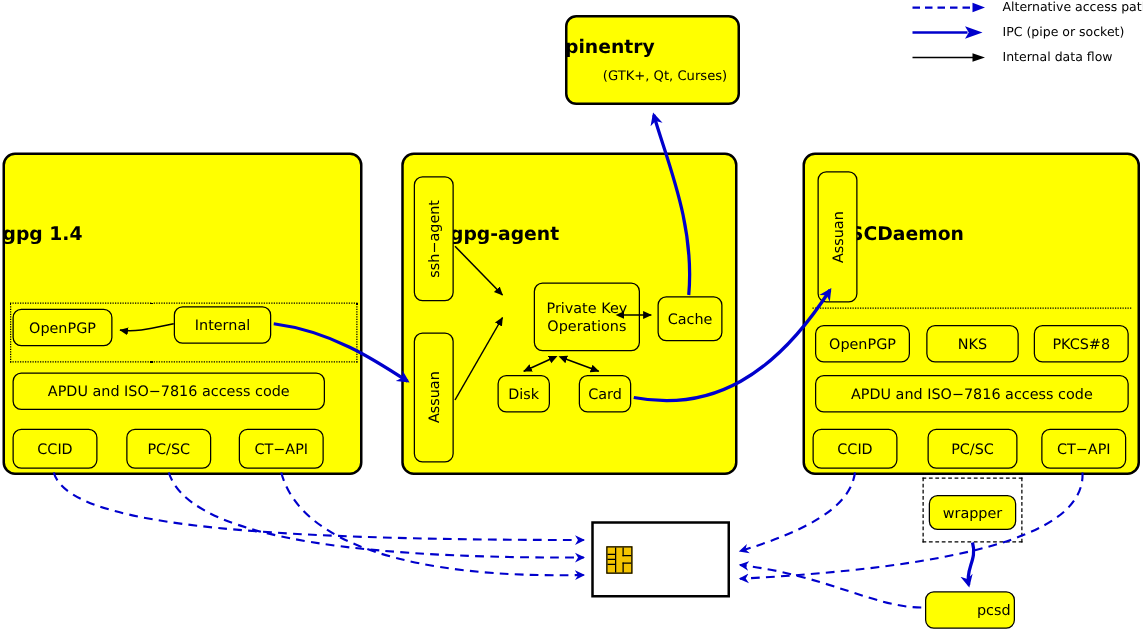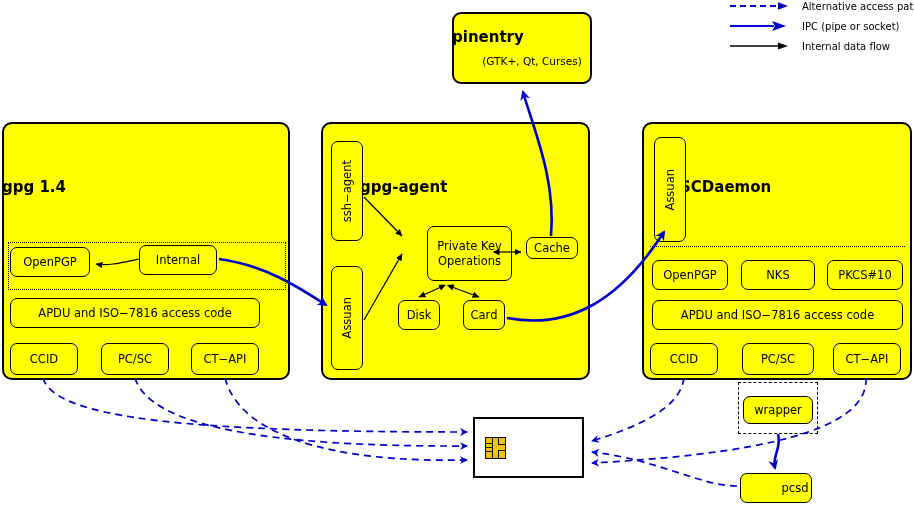--- a/index.html
+++ b/index.html
@@ -90,36 +90,36 @@
   </div>
   <div class="node" style="left:331px;top:266px;width:32px;height:104px;">
     <span class="vert">Assuan</span>
   </div>
 
   <div class="node twoline" style="left:407px;top:226px;width:85px;height:55px;margin-left:20px;">
     <span>Private Key</span>
     <span>Operations</span>
   </div>
 
-  <div class="node" style="left:526px;top:237px;width:52px;height:22px;">Cache</div>
+  <div class="node" style="left:526px;top:237px;width:52px;height:36px;">Cache</div>
   <div class="node" style="left:398px;top:300px;width:42px;height:30px;">Disk</div>
   <div class="node" style="left:463px;top:300px;width:42px;height:30px;">Card</div>
 
   <div class="panel" style="left:642px;top:122px;width:270px;height:258px;"></div>
   <div class="panel-title" style="left:680px;top:178px;width:230px;">SCDaemon</div>
 
   <div class="node" style="left:654px;top:137px;width:32px;height:105px;">
     <span class="vert">Assuan</span>
   </div>
 
   <div style="position:absolute;left:650px;top:246px;width:255px;border-top:1.5px dotted #000;"></div>
 
   <div class="node" style="left:652px;top:260px;width:76px;height:30px;">OpenPGP</div>
   <div class="node" style="left:741px;top:260px;width:74px;height:30px;">NKS</div>
-  <div class="node" style="left:827px;top:260px;width:76px;height:30px;">PKCS#10</div>
+  <div class="node" style="left:827px;top:260px;width:76px;height:30px;">PKCS#8</div>
 
   <div class="node" style="left:652px;top:300px;width:251px;height:30px;">APDU and ISO−7816 access code</div>
 
   <div class="node" style="left:650px;top:343px;width:68px;height:32px;">CCID</div>
   <div class="node" style="left:742px;top:343px;width:72px;height:32px;">PC/SC</div>
   <div class="node" style="left:833px;top:343px;width:68px;height:32px;">CT−API</div>
 
   <div class="dashed-group" style="left:738px;top:382px;width:80px;height:52px;"></div>
   <div class="node" style="left:743px;top:396px;width:70px;height:28px;">wrapper</div>
   <div class="node" style="left:740px;top:473px;width:72px;height:30px;padding-left:38px;">pcsd</div>

